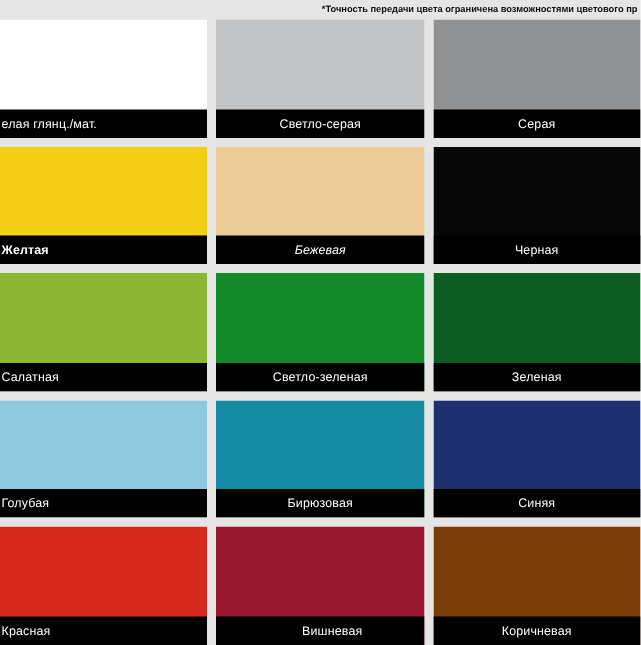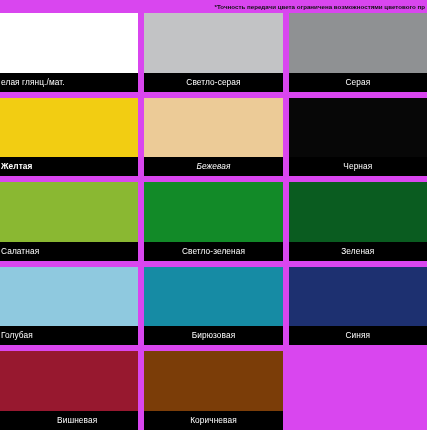--- a/index.html
+++ b/index.html
@@ -10,21 +10,21 @@
   body {
     width: 427px;
     height: 430px;
     font-family: "Liberation Sans", sans-serif;
     overflow: hidden;
   }
   #page {
     position: relative;
     width: 427px;
     height: 430px;
-    background: #d946ef;
+    background: #e5e5e5;
   }
   #note {
     position: absolute;
     top: 0px;
     left: 0px;
     width: 427px;
     height: 13px;
     text-align: right;
     font-size: 6.2px;
     font-weight: bold;
@@ -127,20 +127,24 @@
         <div class="label" style="background: rgb(0, 0, 0);">Голубая</div>
       </div>
       <div class="swatch">
         <div class="color" style="background: rgb(22, 139, 164);"></div>
         <div class="label" style="background: rgb(0, 0, 0);">Бирюзовая</div>
       </div>
       <div class="swatch">
         <div class="color" style="background: rgb(29, 48, 112);"></div>
         <div class="label" style="background: rgb(0, 0, 0);">Синяя</div>
       </div>
+      <div class="swatch clip-left">
+        <div class="color" style="background: rgb(217, 41, 28);"></div>
+        <div class="label" style="background: rgb(0, 0, 0);">Красная</div>
+      </div>
       <div class="swatch">
         <div class="color" style="background: rgb(151, 24, 47);"></div>
         <div class="label" style="background: rgb(0, 0, 0); padding-left: 16px;">Вишневая</div>
       </div>
       <div class="swatch">
         <div class="color" style="background: rgb(123, 61, 8);"></div>
         <div class="label" style="background: rgb(0, 0, 0); text-align: center;">Коричневая</div>
       </div>
     </div>
 </div>

